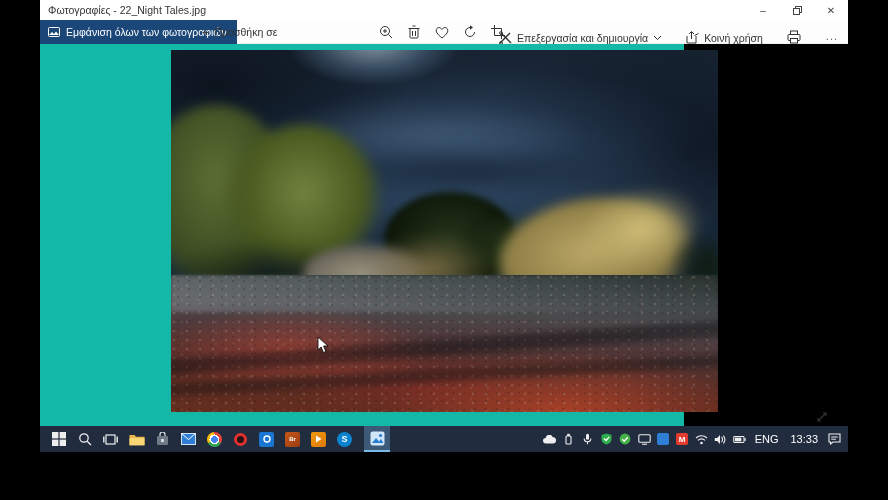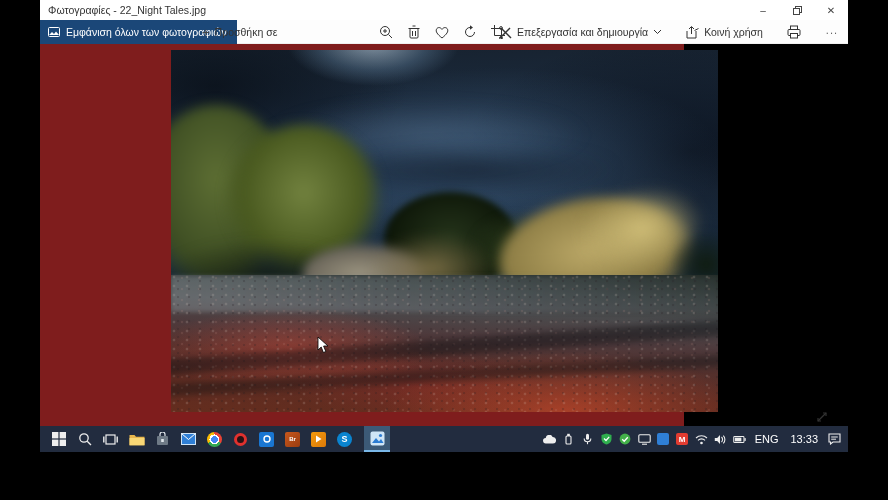--- a/index.html
+++ b/index.html
@@ -1,42 +1,42 @@
 <!DOCTYPE html>
 <html style="--accent-blue: #1b4778; --taskbar-bg: #222c3f; --badge-indigo: #575d95; --avatar-blue: #a5cdec;"><head>
 <meta charset="utf-8">
 <style>
   * { margin:0; padding:0; box-sizing:border-box; }
   html,body { width:888px; height:500px; background:#000; overflow:hidden;
               font-family:"Liberation Sans", sans-serif; }
   .stage { position:relative; width:888px; height:500px; background:#000; }
 
   
-  .screen { position:absolute; left:40px; top:0; width:644px; height:452px; background:#7f1d1d; }
+  .screen { position:absolute; left:40px; top:0; width:644px; height:452px; background:#14b8a6; }
 
   
   .titlebar { position:absolute; left:0; top:0; width:808px; height:20px; background:#fff; }
   .titlebar .title { position:absolute; left:8px; top:4px; font-size:10.5px; color:#333; white-space:nowrap; }
   .wctrls { position:absolute; right:0; top:0; height:20px; display:flex; }
   .wctrl { width:34px; height:20px; display:flex; align-items:center; justify-content:center;
            color:#444; font-size:10px; cursor:default; }
   .wctrl svg { display:block; }
 
   
   .toolbar { position:absolute; left:0; top:20px; width:808px; height:24px; background:#fdfdfd;
              border-bottom:1px solid #f0f0f0; }
   .btn-showall { position:absolute; left:0; top:0; height:24px; padding:0 10px 0 8px;
                  background:var(--accent-blue,#1b4778); color:#fff; display:flex; align-items:center;
                  gap:6px; font-size:10.5px; white-space:nowrap; }
   .btn-addto { position:absolute; left:152px; top:0; height:24px; display:flex; align-items:center;
                gap:5px; padding:0 10px; font-size:10.5px; color:#333; white-space:nowrap; }
   .plus { font-size:13px; color:#444; line-height:1; }
   .center-icons { position:absolute; left:338px; top:0; height:24px; display:flex; gap:13px; align-items:center; }
   .tool-ic { width:15px; height:15px; display:flex; align-items:center; justify-content:center; }
-  .right-icons { position:absolute; right:10px; top:0; height:24px; display:flex; gap:24px; align-items:center; }
+  .right-icons { position:absolute; right:10px; top:0; height:24px; display:flex; gap:24px; align-items:flex-end; }
   .labelled { display:flex; align-items:center; gap:5px; font-size:10.5px; color:#333; white-space:nowrap; }
   .dots { font-size:11px; letter-spacing:1px; color:#333; }
 
   
   .photo { position:absolute; left:131px; top:50px; width:547px; height:362px; overflow:hidden;
     background:
       radial-gradient(ellipse 120px 60px at 37% -2%, rgba(205,225,240,.60), rgba(130,170,205,.28) 45%, rgba(0,0,0,0) 72%),
       radial-gradient(ellipse 320px 130px at 60% 30%, rgba(70,105,140,.45), rgba(0,0,0,0) 70%),
       radial-gradient(ellipse 260px 110px at 8% 10%, rgba(8,14,22,.75), rgba(0,0,0,0) 75%),
       radial-gradient(ellipse 300px 160px at 95% 28%, rgba(6,10,18,.70), rgba(0,0,0,0) 75%),

